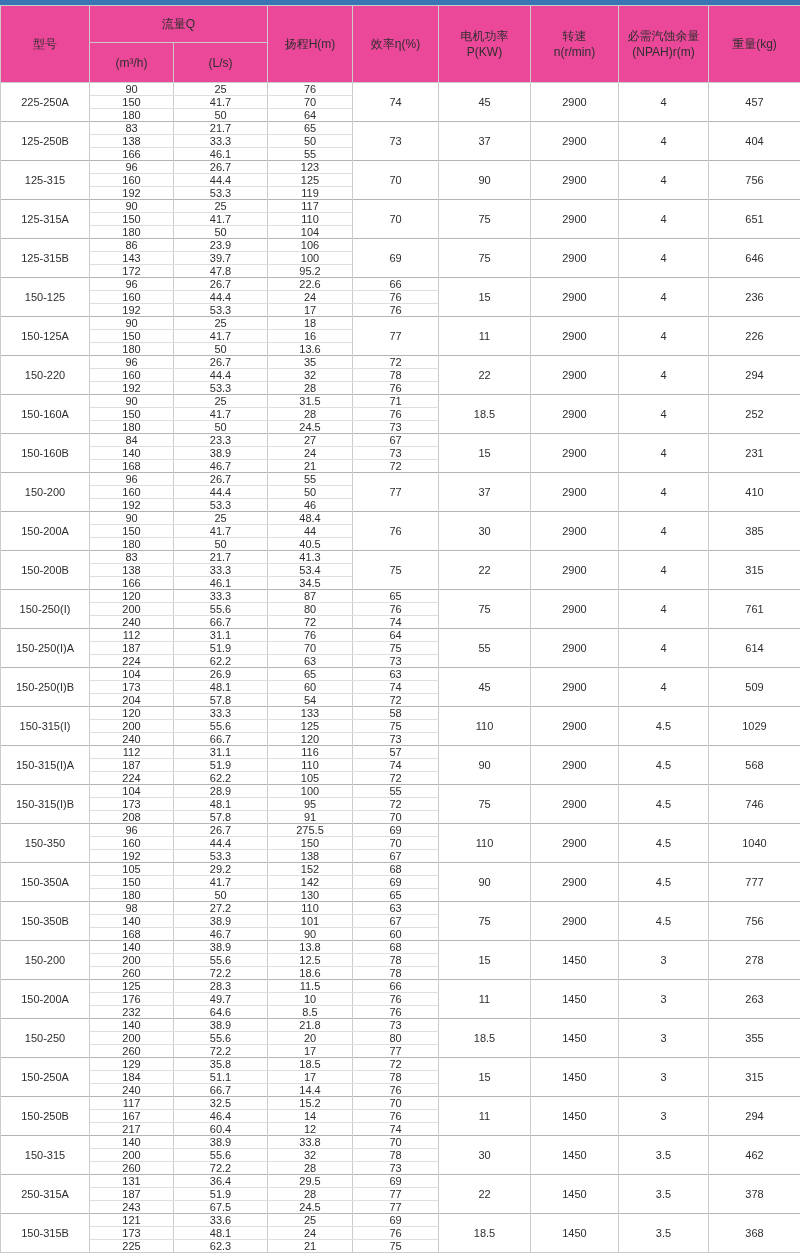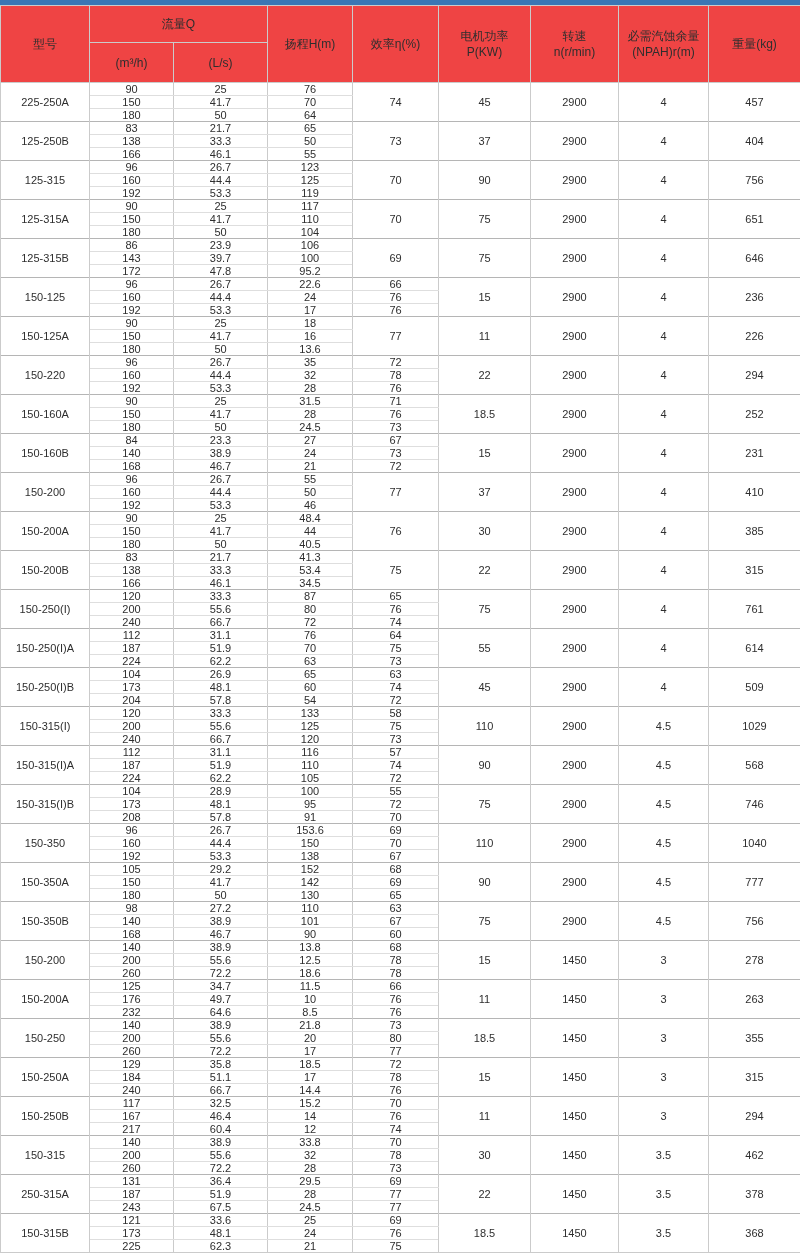--- a/index.html
+++ b/index.html
@@ -16,21 +16,21 @@
     table-layout:fixed;
   }
   thead th {
     font-weight:400;
     font-size:12px;
     color:#2e2e2e;
     border:1px solid #cbcbcb;
     text-align:center;
     vertical-align:middle;
     line-height:16px;
-    background:#ef4444;
+    background:#ec4899;
   }
   thead tr.hrow1 { height:37px; }
   thead tr.hrow2 { height:40px; }
   td {
     font-size:11px;
     text-align:center;
     vertical-align:middle;
     height:12px;
     line-height:12px;
     padding:0;
@@ -502,21 +502,21 @@
       <tr>
         <td>208</td>
         <td>57.8</td>
         <td>91</td>
         <td>70</td>
       </tr>
       <tr class="group-start">
         <td rowspan="3">150-350</td>
         <td class="sub">96</td>
         <td class="sub">26.7</td>
-        <td class="sub">153.6</td>
+        <td class="sub">275.5</td>
         <td class="sub">69</td>
         <td rowspan="3">110</td>
         <td rowspan="3">2900</td>
         <td rowspan="3">4.5</td>
         <td rowspan="3">1040</td>
       </tr>
       <tr>
         <td class="sub">160</td>
         <td class="sub">44.4</td>
         <td class="sub">150</td>
@@ -593,21 +593,21 @@
       </tr>
       <tr>
         <td>260</td>
         <td>72.2</td>
         <td>18.6</td>
         <td>78</td>
       </tr>
       <tr class="group-start">
         <td rowspan="3">150-200A</td>
         <td class="sub">125</td>
-        <td class="sub">34.7</td>
+        <td class="sub">28.3</td>
         <td class="sub">11.5</td>
         <td class="sub">66</td>
         <td rowspan="3">11</td>
         <td rowspan="3">1450</td>
         <td rowspan="3">3</td>
         <td rowspan="3">263</td>
       </tr>
       <tr>
         <td class="sub">176</td>
         <td class="sub">49.7</td>

